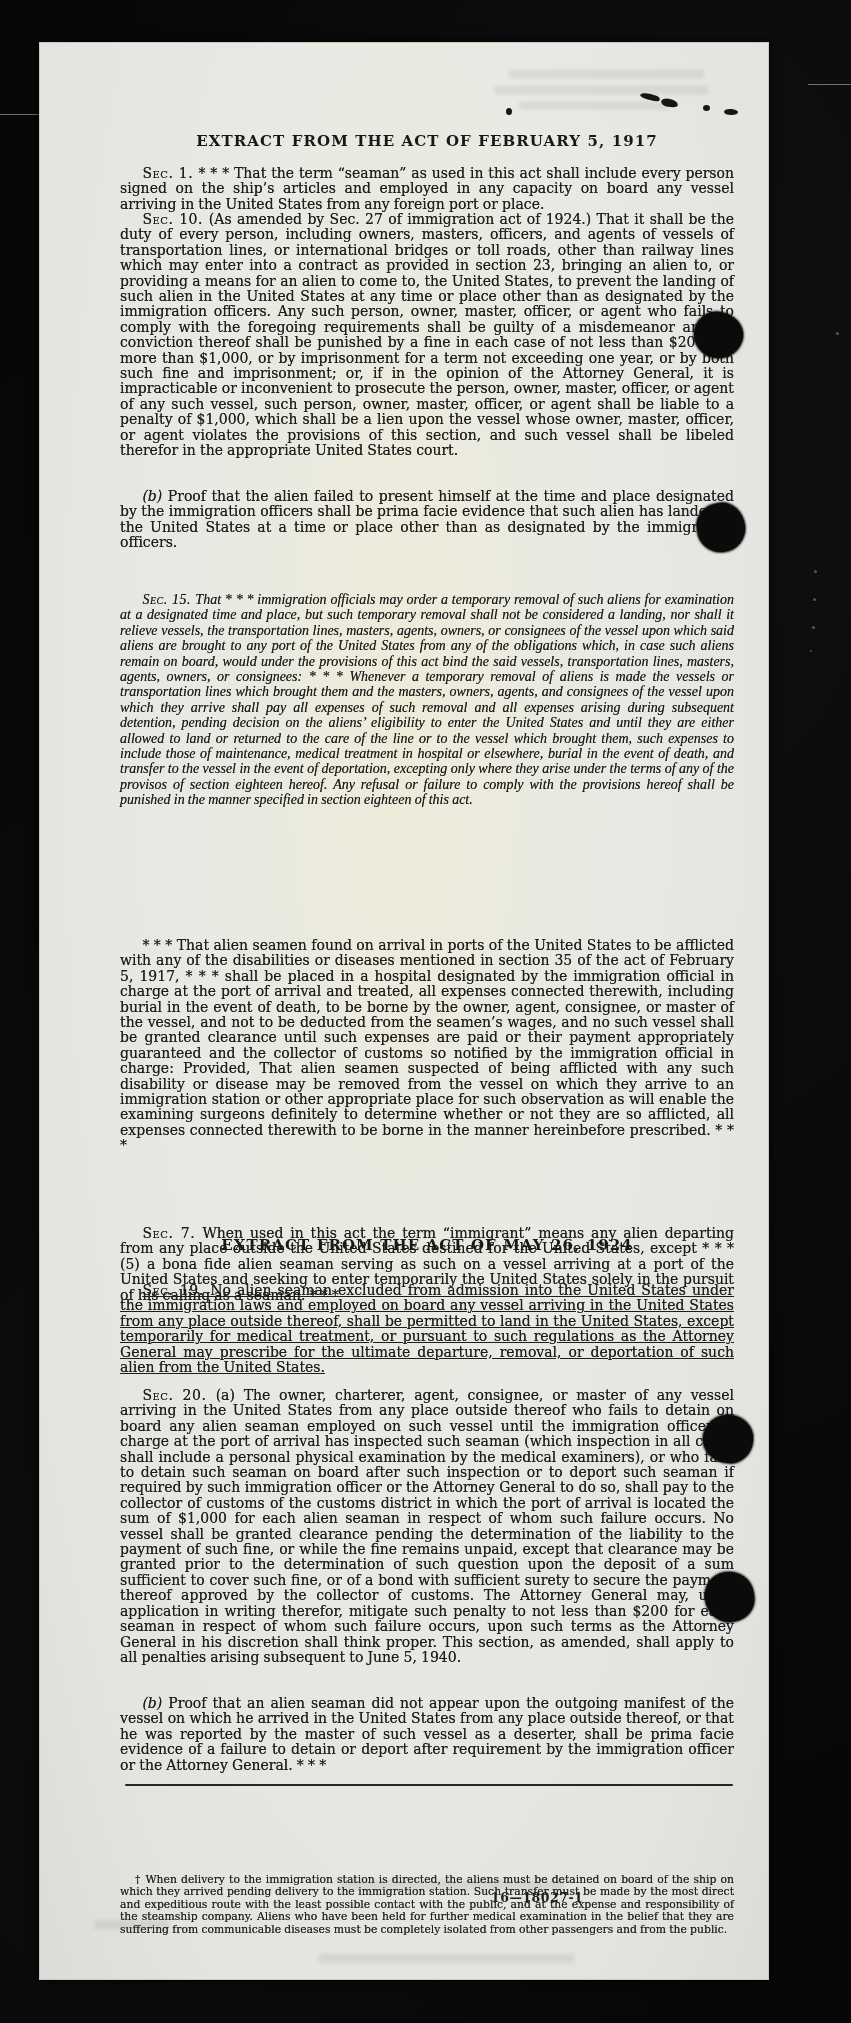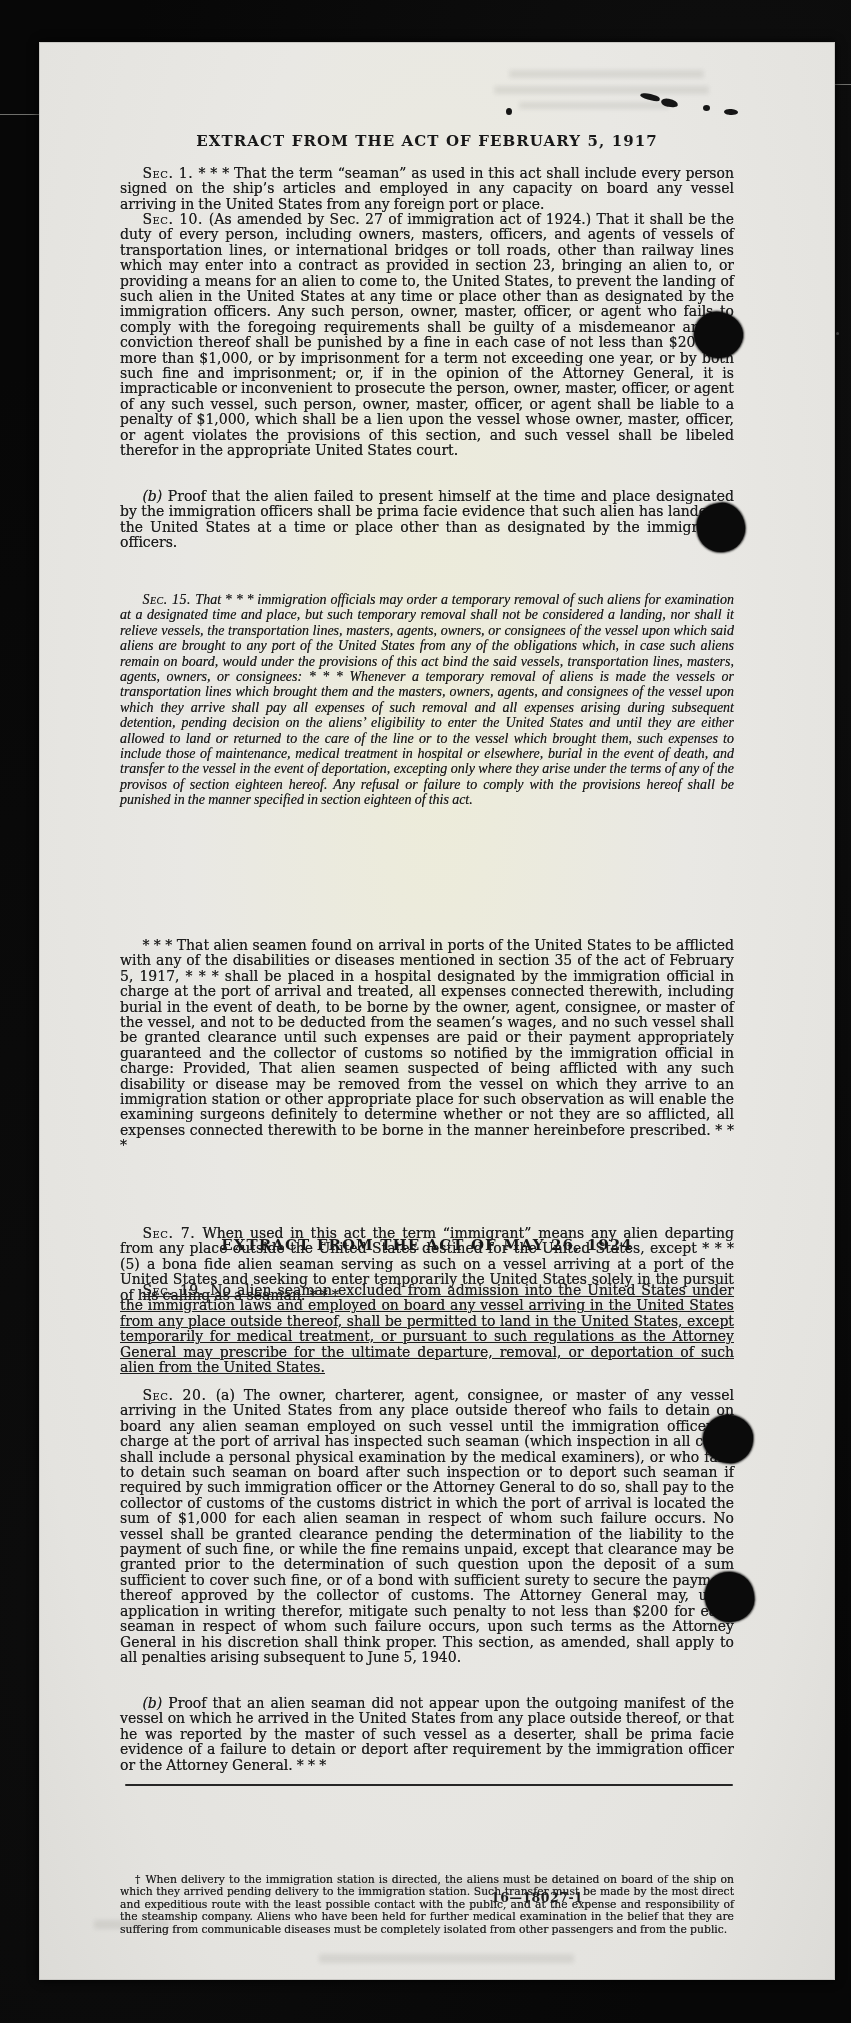--- a/index.html
+++ b/index.html
@@ -9,21 +9,21 @@
   }
   
   .scan-bg{
     position:absolute;inset:0;
     background:
       radial-gradient(ellipse at 85% 20%, rgba(40,40,40,.25), transparent 60%),
       radial-gradient(ellipse at 10% 80%, rgba(35,35,35,.2), transparent 55%),
       #070707;
   }
   .paper{
-    position:absolute;left:39px;top:42px;width:796px;height:1938px;
+    position:absolute;left:39px;top:42px;width:730px;height:1938px;
     background:
       radial-gradient(ellipse at 50% 35%, #edecd9 0%, #e9e8e4 45%, #e4e3df 80%, #dcdbd7 100%);
     box-shadow:0 0 0 1px #c9c8c4 inset, 0 0 9px rgba(0,0,0,.9);
     border-radius:0;
   }
   .blk{position:absolute;left:81px;width:614px;color:#1d1d1d;}
   .heading{
     font-weight:bold;font-size:15px;letter-spacing:1.1px;text-align:center;
     color:#181818;
   }

